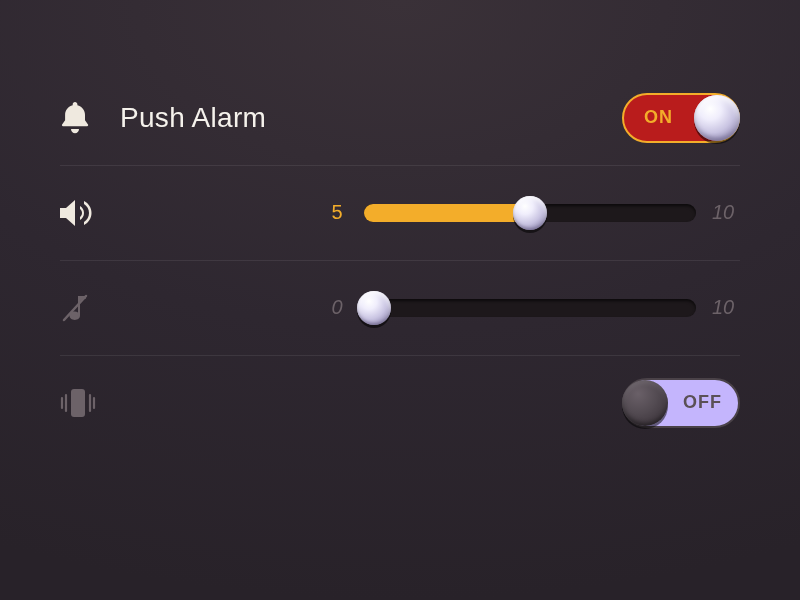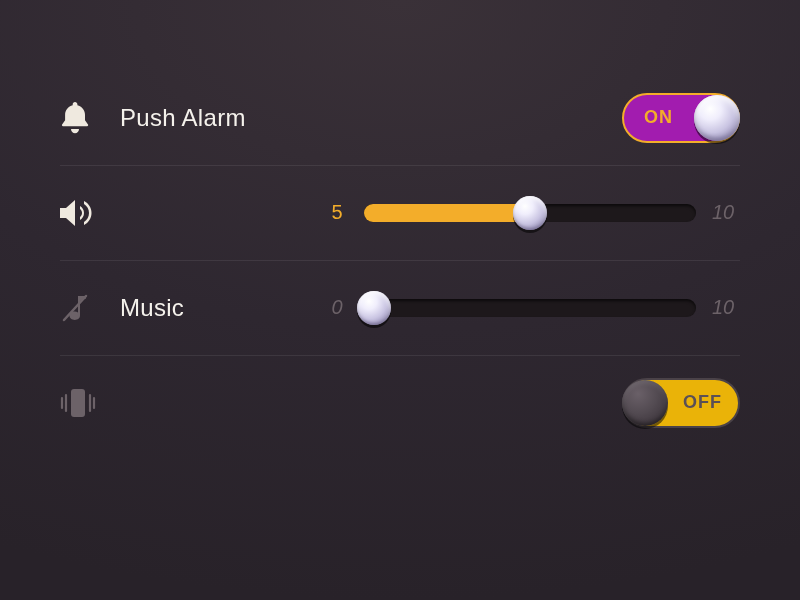--- a/index.html
+++ b/index.html
@@ -23,21 +23,21 @@
     height: 1px;
     background: rgba(255,255,255,0.08);
   }
   .icon-slot {
     width: 60px;
     display: flex;
     align-items: center;
     justify-content: flex-start;
   }
   .label {
-    font-size: 24px;
+    font-size: 28px;
     font-weight: 400;
     letter-spacing: 0.3px;
     flex: 0 0 200px;
   }
   .control {
     flex: 1;
     display: flex;
     align-items: center;
     justify-content: flex-end;
   }
@@ -46,22 +46,22 @@
   .toggle {
     position: relative;
     width: 118px;
     height: 50px;
     border-radius: 28px;
     border: 2px solid;
     display: flex;
     align-items: center;
     cursor: pointer;
   }
-  .toggle.on  { border-color: #f3ad2a; background: #a21caf; }
-  .toggle.off { border-color: #4a4248; background: #eab308; text-align: right; }
+  .toggle.on  { border-color: #f3ad2a; background: #b91c1c; }
+  .toggle.off { border-color: #4a4248; background: #c4b5fd; text-align: right; }
   .toggle .tog-label {
     font-size: 18px;
     font-weight: 700;
     letter-spacing: 1px;
     position: absolute;
   }
   .toggle.on  .tog-label { left: 20px; color: #f3ad2a; }
   .toggle.off .tog-label { right: 16px; color: #5a5056; }
   .knob {
     position: absolute;
@@ -161,21 +161,20 @@
   </div>
 </div>
 
 <div class="row">
   <div class="icon-slot">
     <svg width="30" height="32" viewBox="0 0 30 32">
       <path class="ic-dim" d="M18 4v16.5c-.9-.6-2-.9-3.2-.9-3 0-5.3 1.9-5.3 4.2s2.3 4.2 5.3 4.2 5.2-1.9 5.2-4.2V9l6-2.5V4l-8 0z"></path>
       <line x1="4" y1="28" x2="26" y2="4" stroke-width="2.5" class="ic-dim-stroke" stroke-linecap="round"></line>
     </svg>
   </div>
-  <div class="label">Music</div>
   <div class="control">
     <div class="slider-wrap">
       <span class="slider-min dim">0</span>
       <div class="track">
         <div class="fill" style="width:3%"></div>
         <div class="thumb" style="left:3%"></div>
       </div>
       <span class="slider-max">10</span>
     </div>
   </div>

